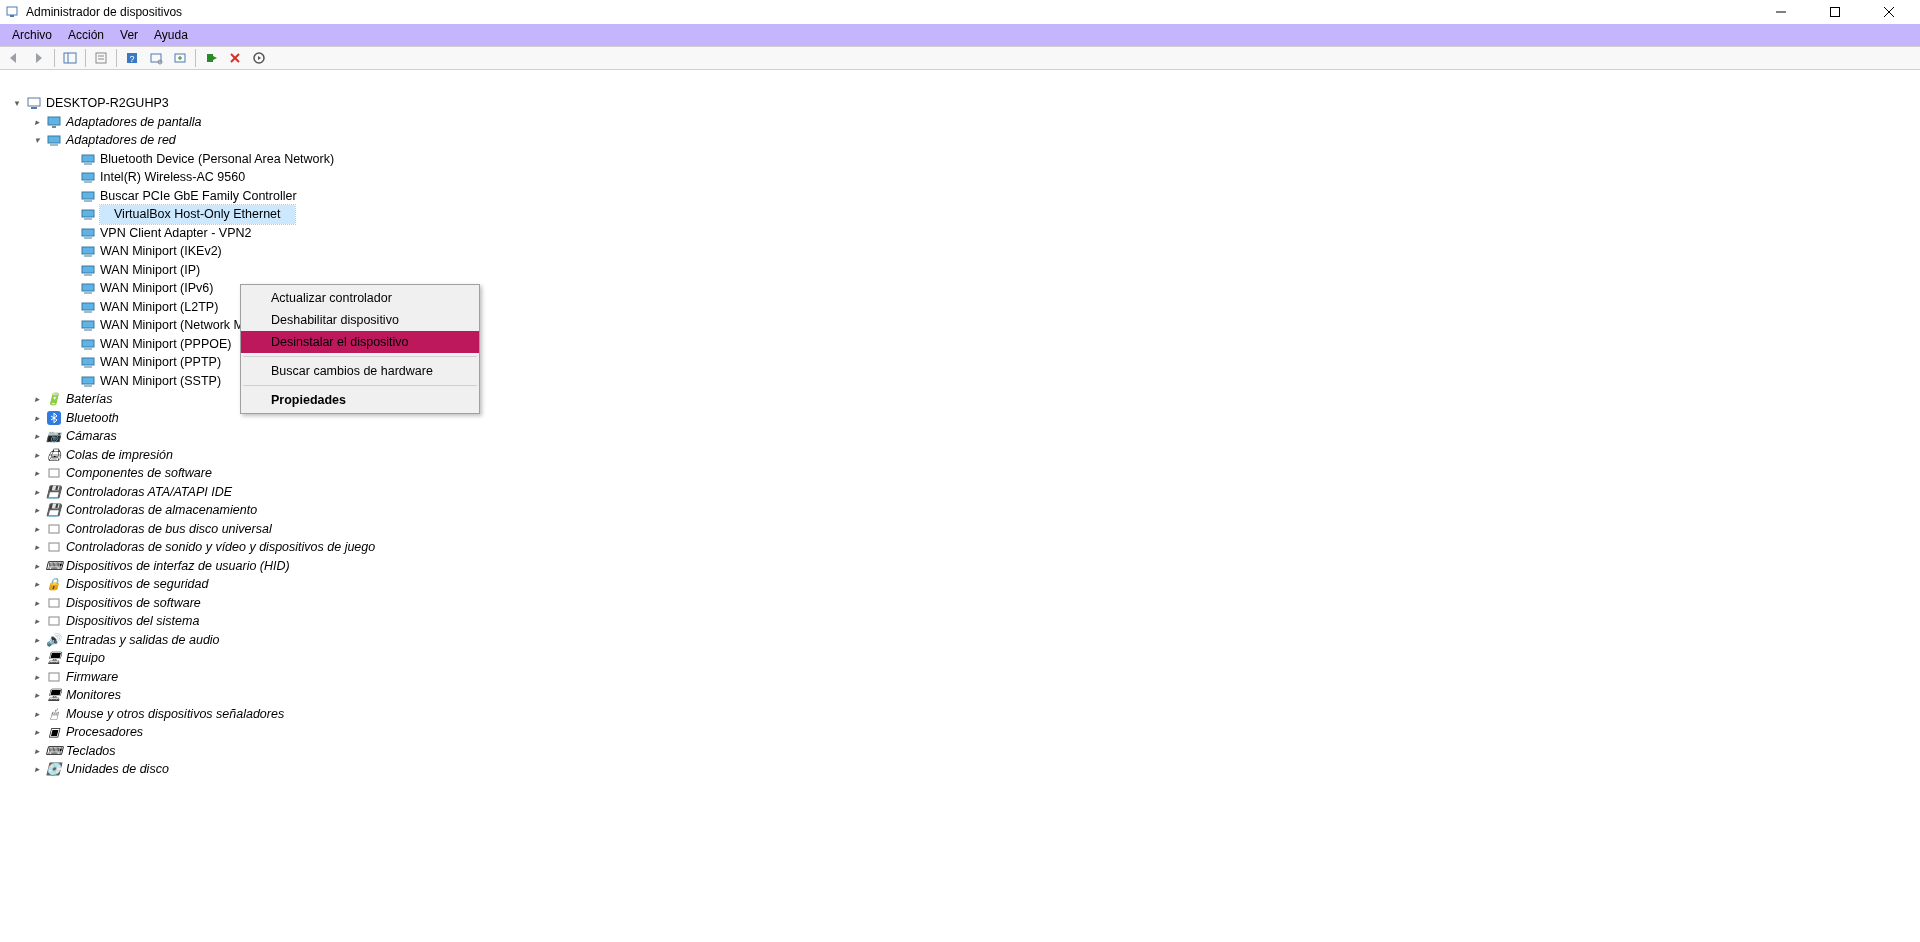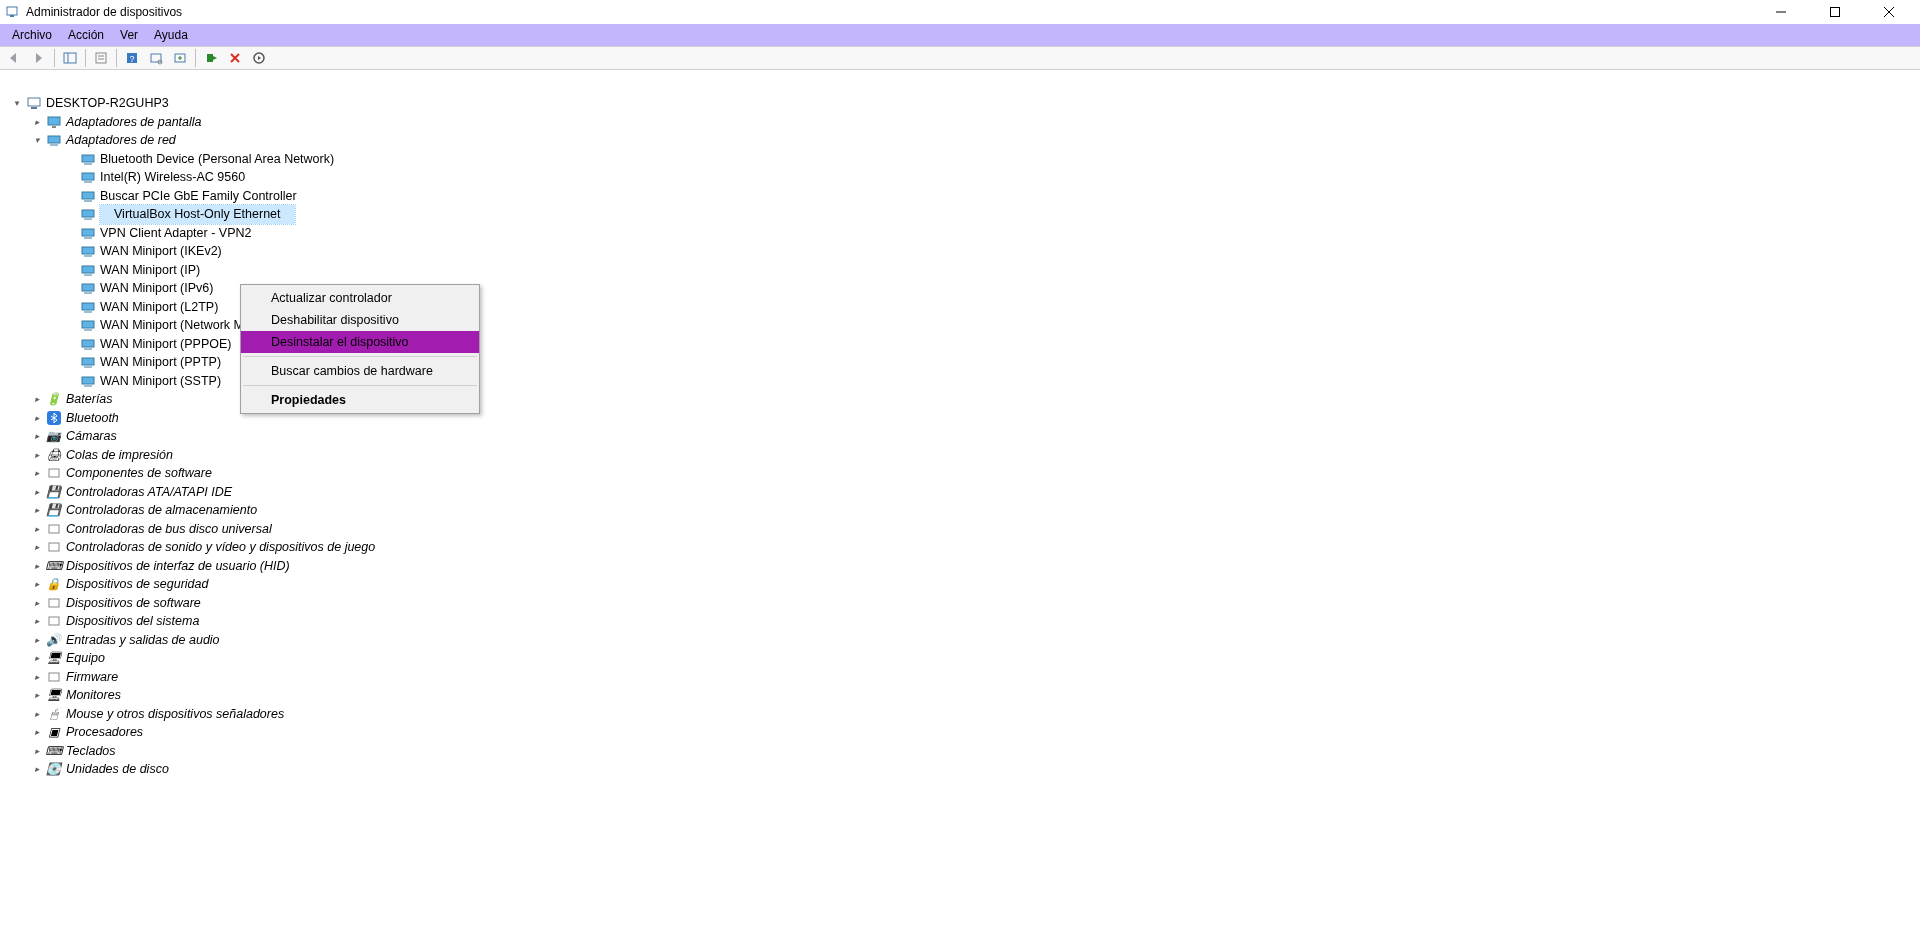--- a/index.html
+++ b/index.html
@@ -108,21 +108,21 @@
     border: 1px solid #a0a0a0;
     box-shadow: 2px 2px 4px rgba(0,0,0,0.25);
     padding: 2px 0;
   }
   .cm-item {
     height: 22px;
     padding: 0 14px 0 30px;
     display: flex; align-items: center;
     font-size: 12.5px;
   }
-  .cm-item.highlighted { background: #a21caf; }
+  .cm-item.highlighted { background: #be185d; }
   .cm-item.bold { font-weight: 600; }
   .cm-sep {
     height: 1px;
     background: #d0d0d0;
     margin: 3px 2px;
   }
 </style>
 </head>
 <body>
 

